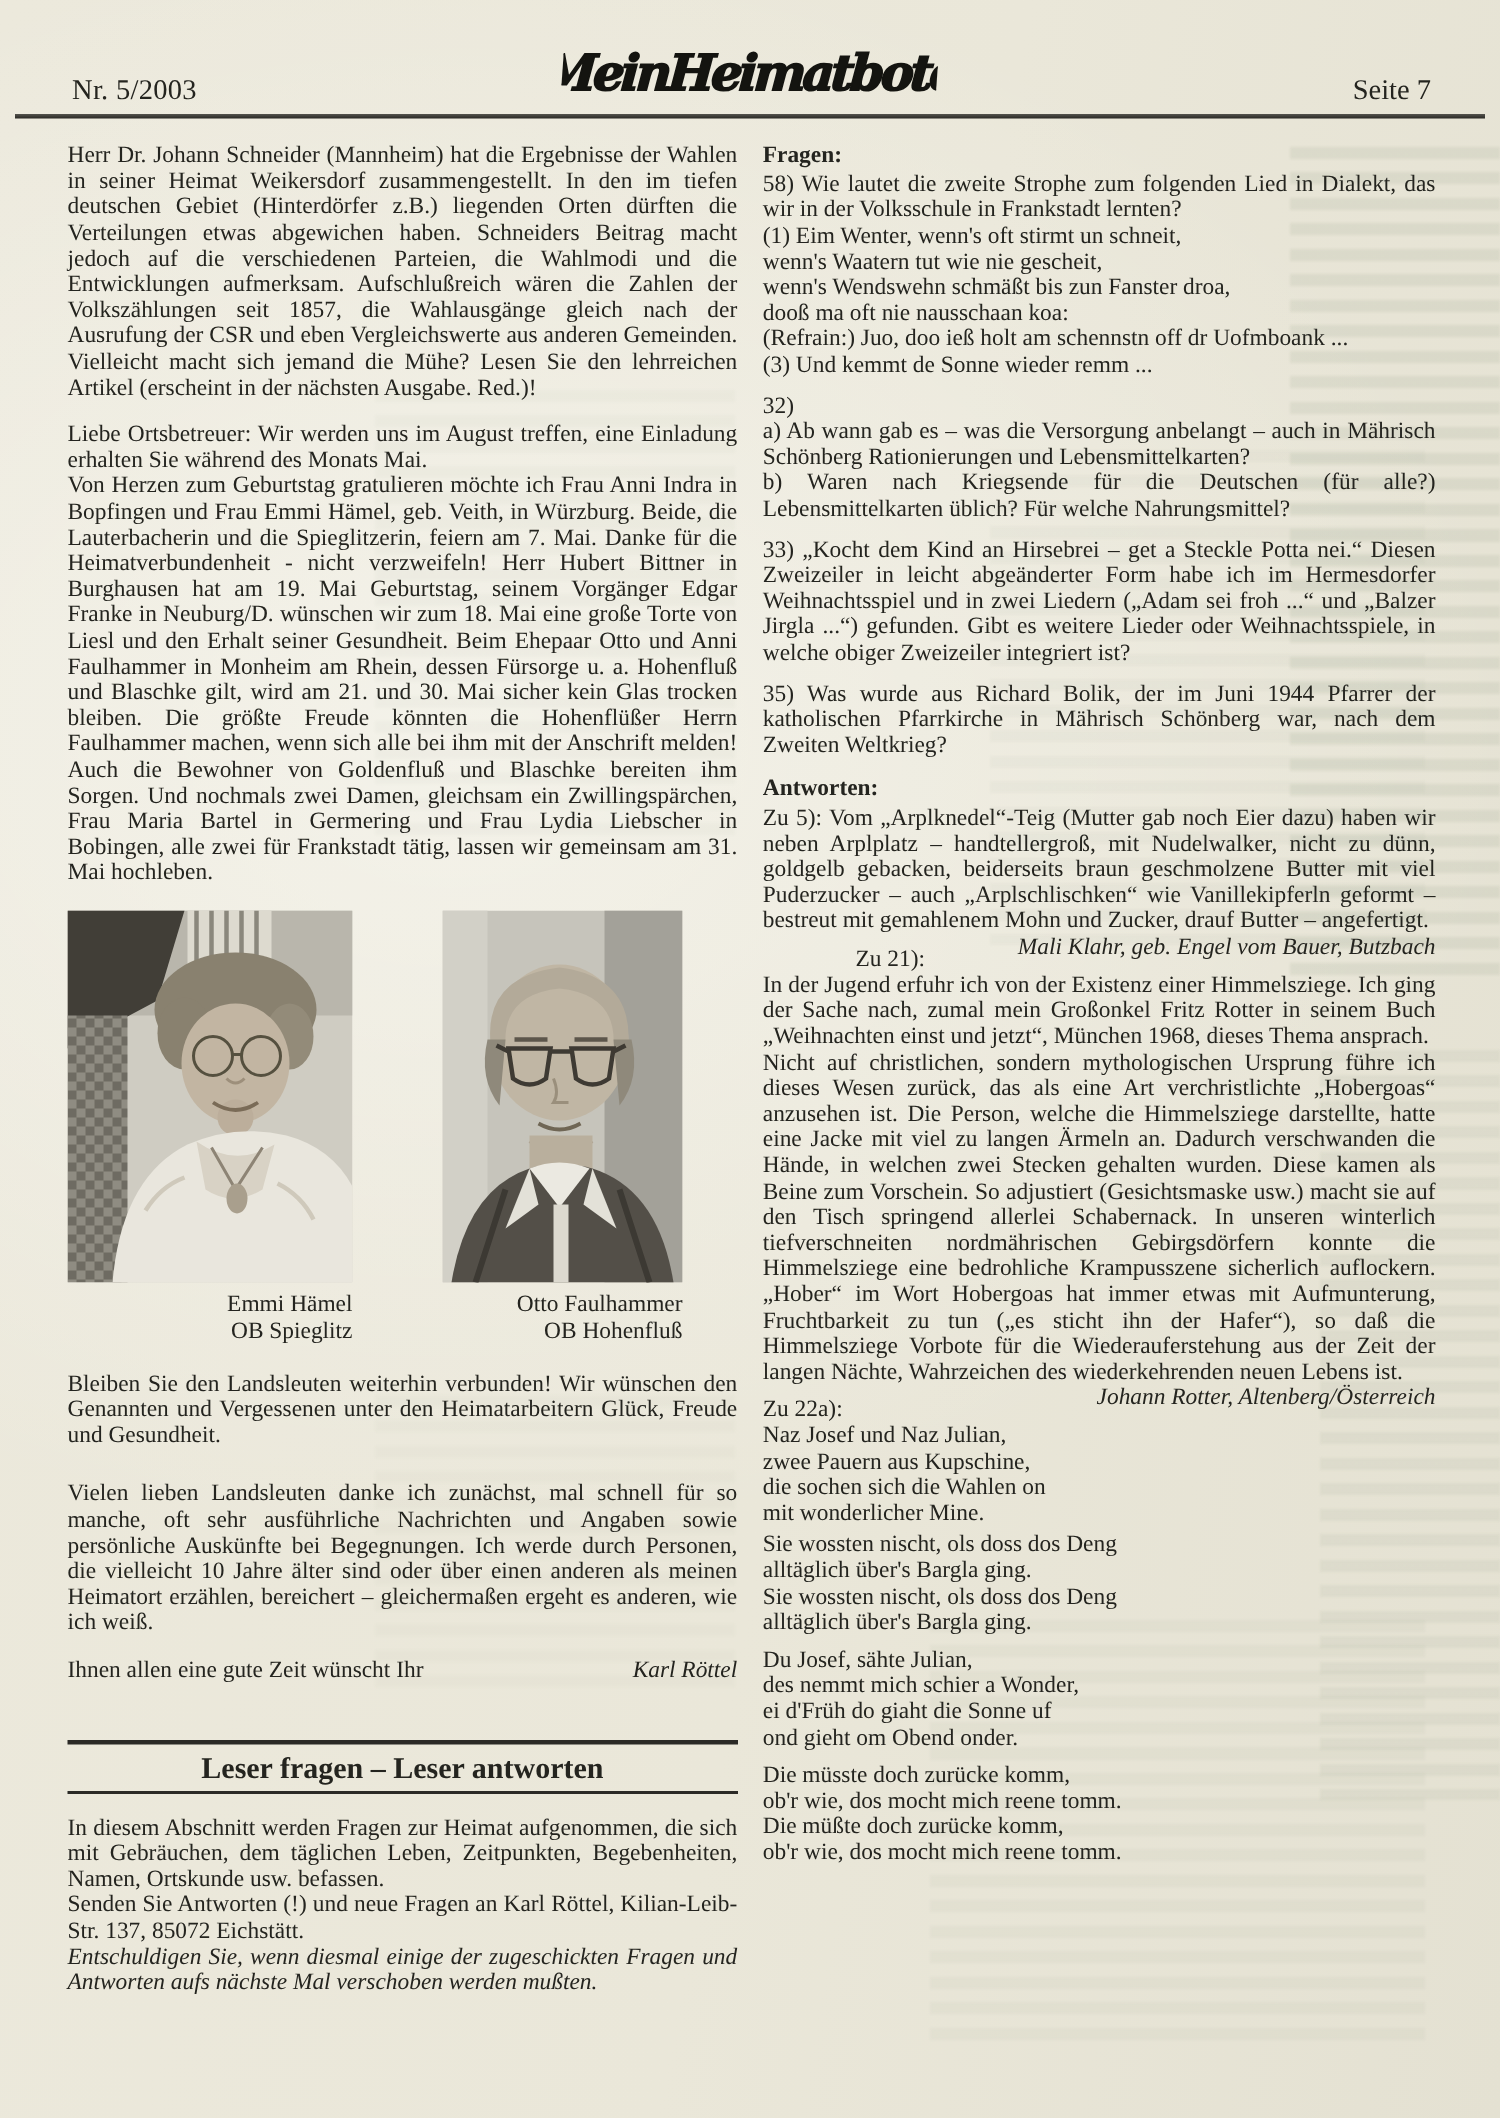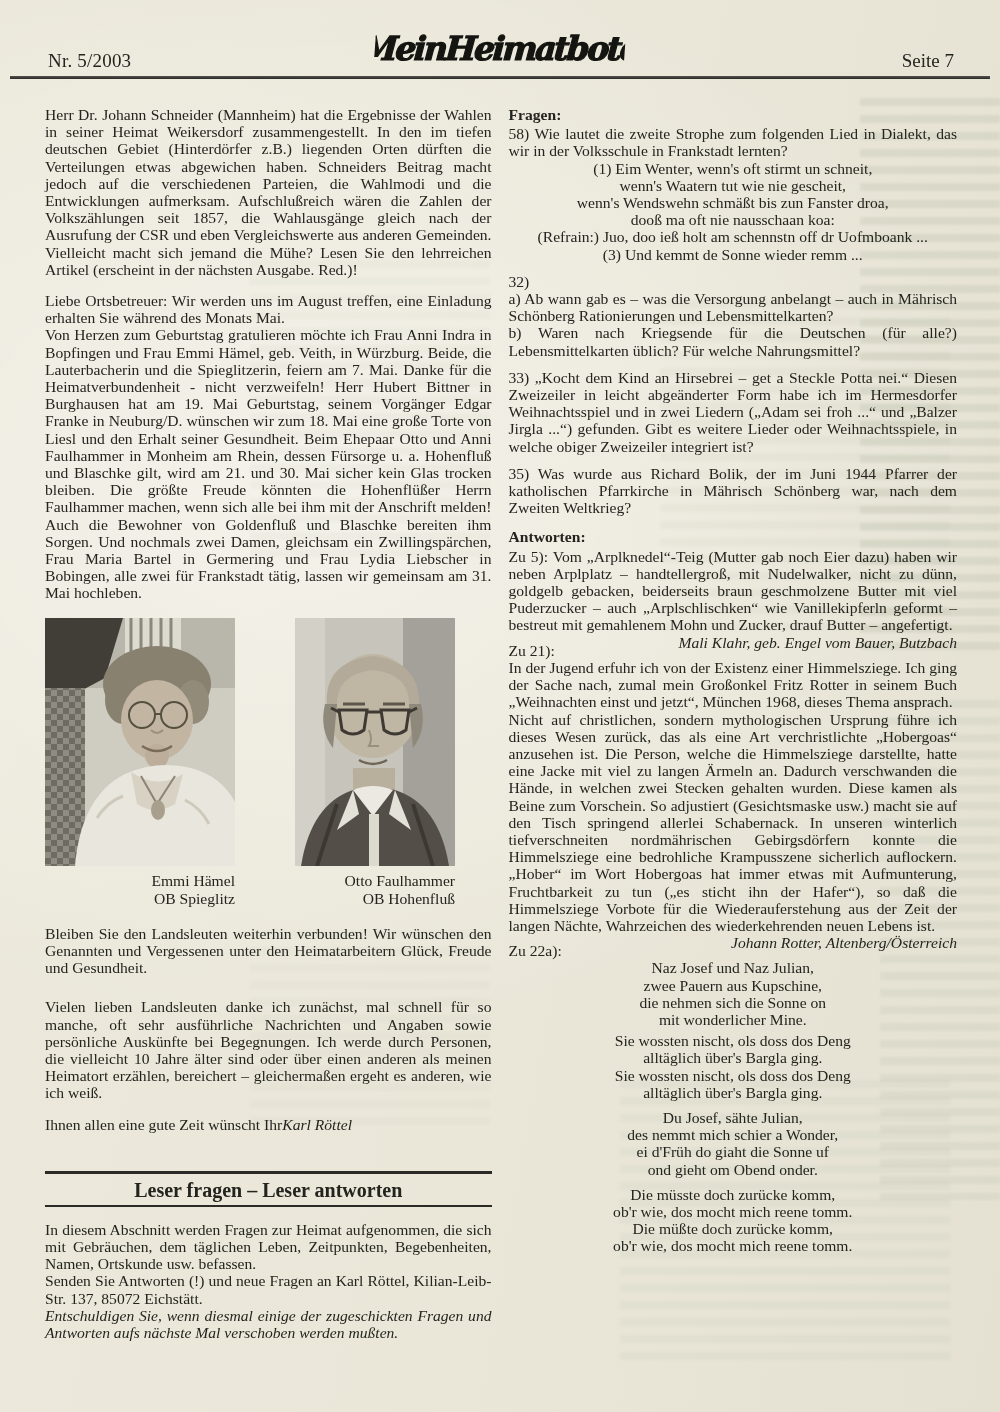--- a/index.html
+++ b/index.html
@@ -14,36 +14,36 @@
   .ghost{position:absolute;pointer-events:none;z-index:0;
     background:repeating-linear-gradient(180deg, rgba(120,136,110,0.14) 0px, rgba(120,136,110,0.14) 8px, rgba(0,0,0,0) 8px, rgba(0,0,0,0) 17px);
     filter:blur(1.2px);}
   .hdr-issue{position:absolute;top:50px;left:48px;font-size:19px;letter-spacing:.2px;}
   .hdr-page{position:absolute;top:50px;right:46px;font-size:19px;}
   .masthead-wrap{position:absolute;top:18px;left:calc(50% - 125px);width:250px;height:58px;transform:skewX(-4deg);}
   .masthead-text{font-family:"DejaVu Serif",serif;font-weight:bold;font-style:italic;
     font-size:33px;letter-spacing:-2.5px;fill:#141410;stroke:#141410;stroke-width:1.2px;}
   .hdr-rule{position:absolute;top:76px;left:10px;width:980px;height:3px;
     background:linear-gradient(180deg,#55544e,#292824);}
-  .columns{position:absolute;top:106px;left:45px;width:912px;display:flex;gap:17px;z-index:1;}
+  .columns{position:absolute;top:95px;left:45px;width:912px;display:flex;gap:17px;z-index:1;}
   .col{width:450px;font-size:15.6px;line-height:17.2px;}
   .col p{margin:0;text-align:justify;hyphens:auto;-webkit-hyphens:auto;}
-  .vline{text-align:center;margin:0;}
+  .vline{text-align:left;margin:0;}
   .bold{font-weight:bold;}
   .ital{font-style:italic;}
   .mt2{margin-top:2px !important;}
   .mt8{margin-top:8px !important;}
   .mt10{margin-top:10px !important;}
   .mt12{margin-top:12px !important;}
   .mt14{margin-top:14px !important;}
   .mt16{margin-top:16px !important;}
   .mt22{margin-top:22px !important;}
   .mt38{margin-top:38px !important;}
   .sig{float:right;font-style:italic;}
-  .closing{display:flex;}
+  .closing{display:flex;justify-content:space-between;}
   .closing .name{font-style:italic;}
   .photo-row{display:flex;gap:60px;align-items:flex-start;}
   figure{margin:0;}
   figcaption{margin-top:6px;font-size:15.6px;line-height:18.5px;text-align:right;}
   .section-rule{height:3px;background:#2b2a26;}
   .section-rule.thin{height:2px;}
   .section-title{margin:4px 0 3px 0;font-size:20px;line-height:24px;font-weight:bold;text-align:center;}
   .poem-stanza{margin-top:8px;}
   .photo-frame{display:block;}
 </style>
@@ -184,32 +184,32 @@
     <p>a) Ab wann gab es – was die Versorgung anbelangt – auch in Mährisch Schönberg Rationierungen und Lebensmittelkarten?</p>
     <p>b) Waren nach Kriegsende für die Deutschen (für alle?) Lebensmittelkarten üblich? Für welche Nahrungsmittel?</p>
     <p class="mt10">33) „Kocht dem Kind an Hirsebrei – get a Steckle Potta nei.“ Diesen Zweizeiler in leicht abgeänderter Form habe ich im Hermesdorfer Weihnachtsspiel und in zwei Liedern („Adam sei froh ...“ und „Balzer Jirgla ...“) gefunden. Gibt es weitere Lieder oder Weihnachtsspiele, in welche obiger Zweizeiler integriert ist?</p>
     <p class="mt10">35) Was wurde aus Richard Bolik, der im Juni 1944 Pfarrer der katholischen Pfarrkirche in Mährisch Schönberg war, nach dem Zweiten Weltkrieg?</p>
 
     <p class="bold mt12">Antworten:</p>
     <p class="mt2">
       <span>Zu 5): Vom „Arplknedel“-Teig (Mutter gab noch Eier dazu) haben wir neben Arplplatz – handtellergroß, mit Nudelwalker, nicht zu dünn, goldgelb gebacken, beiderseits braun geschmolzene Butter mit viel Puderzucker – auch „Arplschlischken“ wie Vanillekipferln geformt – bestreut mit gemahlenem Mohn und Zucker, drauf Butter – angefertigt.</span>
       <span class="sig">Mali Klahr, geb. Engel vom Bauer, Butzbach</span>
     </p>
-    <p class="mt8" style="text-align:left;">Zu 21):</p>
+    <p class="mt8" style="text-align:center;">Zu 21):</p>
     <p>In der Jugend erfuhr ich von der Existenz einer Himmelsziege. Ich ging der Sache nach, zumal mein Großonkel Fritz Rotter in seinem Buch „Weihnachten einst und jetzt“, München 1968, dieses Thema ansprach.</p>
     <p>
       <span>Nicht auf christlichen, sondern mythologischen Ursprung führe ich dieses Wesen zurück, das als eine Art verchristlichte „Hobergoas“ anzusehen ist. Die Person, welche die Himmelsziege darstellte, hatte eine Jacke mit viel zu langen Ärmeln an. Dadurch verschwanden die Hände, in welchen zwei Stecken gehalten wurden. Diese kamen als Beine zum Vorschein. So adjustiert (Gesichtsmaske usw.) macht sie auf den Tisch springend allerlei Schabernack. In unseren winterlich tiefverschneiten nordmährischen Gebirgsdörfern konnte die Himmelsziege eine bedrohliche Krampusszene sicherlich auflockern. „Hober“ im Wort Hobergoas hat immer etwas mit Aufmunterung, Fruchtbarkeit zu tun („es sticht ihn der Hafer“), so daß die Himmelsziege Vorbote für die Wiederauferstehung aus der Zeit der langen Nächte, Wahrzeichen des wiederkehrenden neuen Lebens ist.</span>
       <span class="sig">Johann Rotter, Altenberg/Österreich</span>
     </p>
     <p class="mt8" style="text-align:left;">Zu 22a):</p>
     <div>
       <div class="poem-stanza" style="margin-top:0;">
         <div class="vline">Naz Josef und Naz Julian,</div>
         <div class="vline">zwee Pauern aus Kupschine,</div>
-        <div class="vline">die nehmen sich die Sonne on</div>
+        <div class="vline">die sochen sich die Wahlen on</div>
         <div class="vline">mit wonderlicher Mine.</div>
       </div>
       <div class="poem-stanza" style="margin-top:4px;">
         <div class="vline">Sie wossten nischt, ols doss dos Deng</div>
         <div class="vline">alltäglich über's Bargla ging.</div>
         <div class="vline">Sie wossten nischt, ols doss dos Deng</div>
         <div class="vline">alltäglich über's Bargla ging.</div>
       </div>
       <div class="poem-stanza">
         <div class="vline">Du Josef, sähte Julian,</div>

